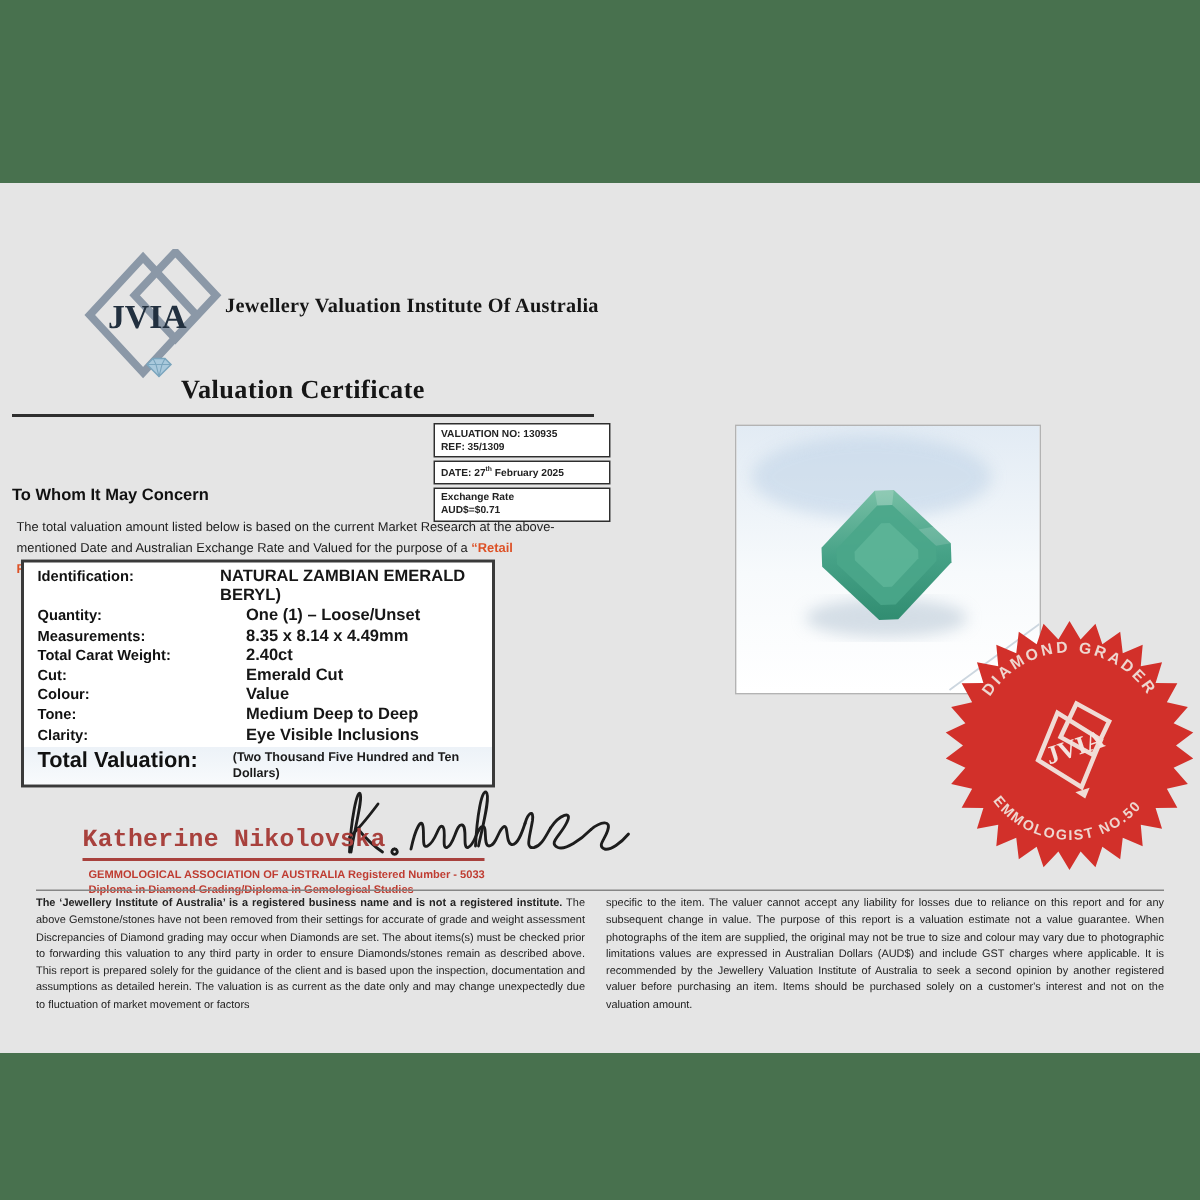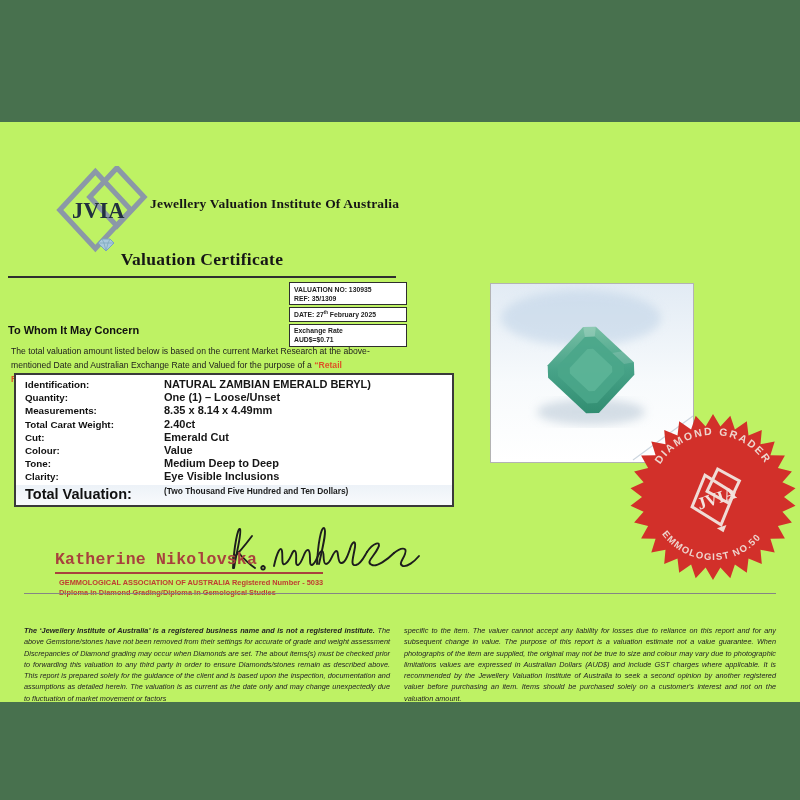--- a/index.html
+++ b/index.html
@@ -4,21 +4,21 @@
 <style>
   html,body{margin:0;padding:0;}
   body{
     width:800px;height:800px;position:relative;overflow:hidden;
     background:#48714e;
     font-family:"Liberation Sans",sans-serif;
     -webkit-font-smoothing:antialiased;
   }
   .paper{
     position:absolute;left:0;top:122px;width:800px;height:580px;
-    background:#bef264;color:#1b1b1b;
+    background:#e5e5e5;color:#1b1b1b;
   }
   .abs{position:absolute;}
   .org-name{
     font-family:"Liberation Serif",serif;font-weight:bold;
     font-size:13.5px;color:#161616;letter-spacing:.2px;
   }
   .title-wrap{
     left:8px;top:127px;width:388px;text-align:center;
     border-bottom:2.5px solid #2f2f2f;padding-bottom:6px;
   }
@@ -36,21 +36,21 @@
   .salutation{
     left:8px;top:202px;width:388px;
     font-size:11px;font-weight:bold;color:#111;
   }
   .intro{
     left:11px;top:223px;width:384px;
     font-size:8.6px;line-height:1.6;color:#1c1c1c;font-weight:500;
   }
   .intro .hl{color:#dd5227;font-weight:bold;}
   .detail-table{
-    left:14px;top:251px;width:440px;
+    left:14px;top:251px;width:316px;
     border:2px solid #3a3a3a;background:#fff;
     padding:3px 0 0 0;box-sizing:border-box;
   }
   .drow{display:flex;line-height:13.2px;}
   .dlabel{
     width:148px;padding-left:9px;box-sizing:border-box;
     font-size:9.8px;font-weight:bold;color:#111;
   }
   .dvalue{font-size:11px;font-weight:bold;color:#161616;}
   .trow{
@@ -79,21 +79,21 @@
   }
   .signatory-name{
     font-family:Liberation Mono, monospace;font-weight:bold;
     font-size:16.5px;color:#a8413d;letter-spacing:.2px;
   }
   .creds{
     left:59px;font-size:7.4px;font-weight:bold;color:#bf3c31;line-height:1.2;
   }
   .divider{left:24px;top:471px;width:752px;border-top:1.3px solid #858585;}
   .fineprint{
-    top:503px;font-size:7.3px;font-style:italic;color:#232323;
+    top:474px;font-size:7.3px;color:#232323;
     line-height:1.55;text-align:justify;
   }
   .fineprint .lead{font-weight:bold;}
   .fp-left{left:24px;width:366px;}
   .fp-right{left:404px;width:372px;}
   .sig-svg{left:222px;top:396px;}
 </style>
 </head>
 <body>
 

